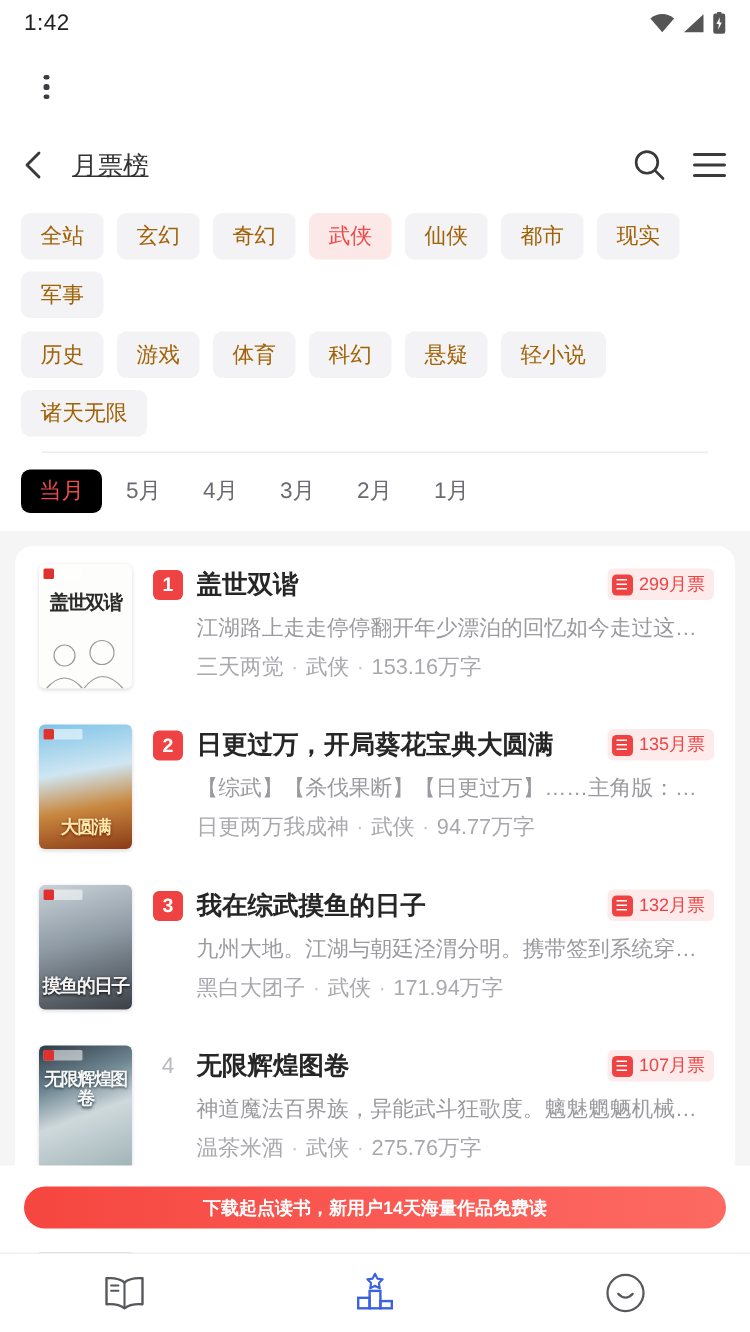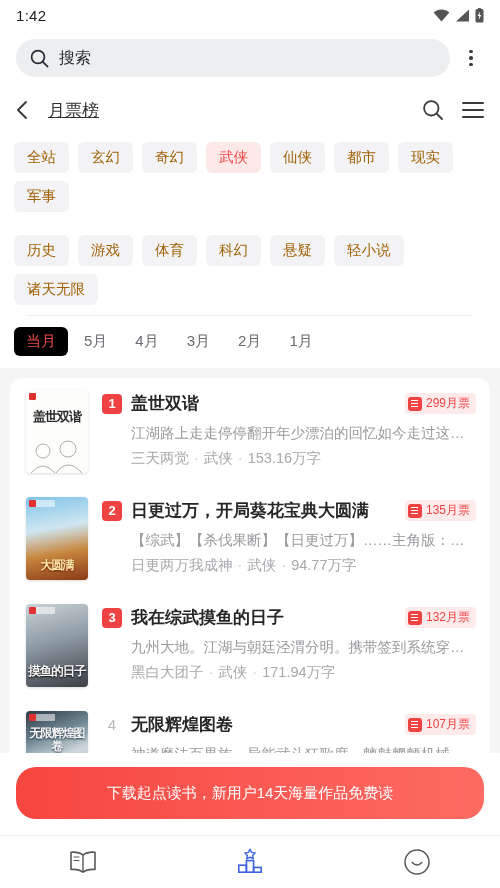--- a/index.html
+++ b/index.html
@@ -139,24 +139,24 @@
     padding-left: 29px;
   }
   .bmeta .dot { margin: 0 5px; color: #c8c8cc; }
 
   
   .banner-wrap {
     position: absolute; left: 0; right: 0; bottom: 53px;
     background: #ffffff; padding: 14px 16px 16px;
   }
   .banner {
-    height: 52px; border-radius: 20px;
+    height: 28px; border-radius: 20px;
     background: linear-gradient(90deg,#f5463f 0%,#fb5b55 55%,#fc6a62 100%);
     display: flex; align-items: center; justify-content: center;
-    color: #fff; font-size: 15px; font-weight: normal;
+    color: #fff; font-size: 12px; font-weight: bold;
   }
 
   
   .bottomnav {
     position: absolute; left: 0; right: 0; bottom: 0; height: 53px;
     background: #ffffff; display: flex; align-items: center;
     border-top: 1px solid #f0f0f0;
   }
   .navitem { flex: 1; display: flex; align-items: center; justify-content: center; height: 100%; }
 </style>
@@ -176,27 +176,20 @@
       </svg>
       <svg width="9" height="15" viewBox="0 0 9 15">
         <rect x="0.5" y="1" width="8" height="13.5" rx="1.5" fill="#555"></rect>
         <rect x="3" y="0" width="3" height="1.4" rx="0.5" fill="#555"></rect>
         <path d="M5 3.5 L2.6 8 H4.2 L3.8 11.8 L6.2 7 H4.7 Z" fill="#fff"></path>
       </svg>
     </span>
   </div>
 
   <div class="searchrow">
-    <div class="searchbox">
-      <svg width="19" height="19" viewBox="0 0 19 19">
-        <circle cx="8" cy="8" r="6.4" fill="none" stroke="#2b2b38" stroke-width="1.7"></circle>
-        <line x1="12.6" y1="12.6" x2="17.6" y2="17.6" stroke="#2b2b38" stroke-width="1.7" stroke-linecap="round"></line>
-      </svg>
-      <span class="search-ph">搜索</span>
-    </div>
     <div class="kebab">
         <i></i>
         <i></i>
         <i></i>
       </div>
   </div>
 
   <div class="navbar">
     <div class="nav-back">
       <svg width="12" height="20" viewBox="0 0 12 20">
@@ -221,21 +214,21 @@
     <div class="chips-row">
       <span class="chip">全站</span>
       <span class="chip">玄幻</span>
       <span class="chip">奇幻</span>
       <span class="chip active">武侠</span>
       <span class="chip">仙侠</span>
       <span class="chip">都市</span>
       <span class="chip">现实</span>
       <span class="chip">军事</span>
     </div>
-    <div class="chips-row" style="margin-top:23px">
+    <div class="chips-row" style="margin-top:9px">
       <span class="chip">历史</span>
       <span class="chip">游戏</span>
       <span class="chip">体育</span>
       <span class="chip">科幻</span>
       <span class="chip">悬疑</span>
       <span class="chip">轻小说</span>
       <span class="chip">诸天无限</span>
     </div>
     <div class="chips-divider"></div>
   </div>

